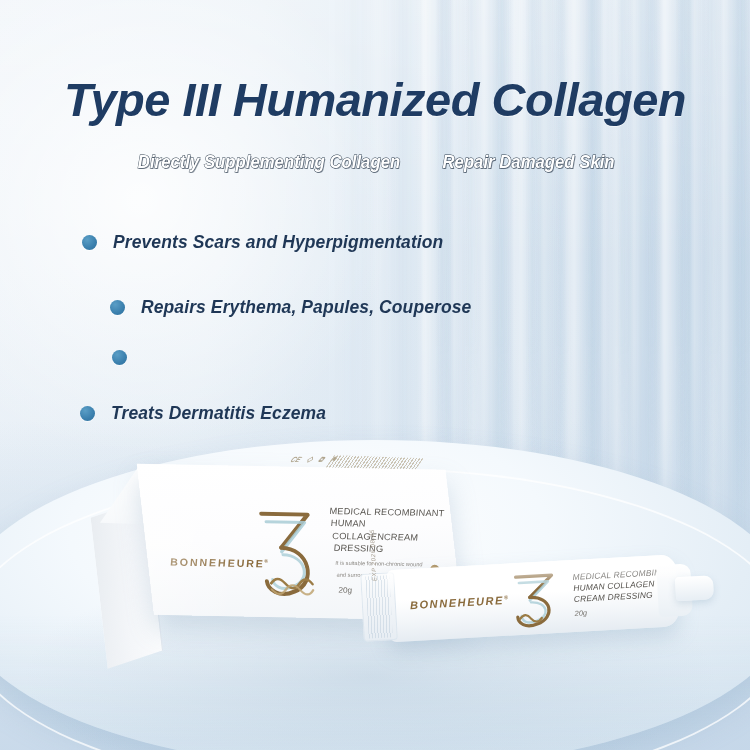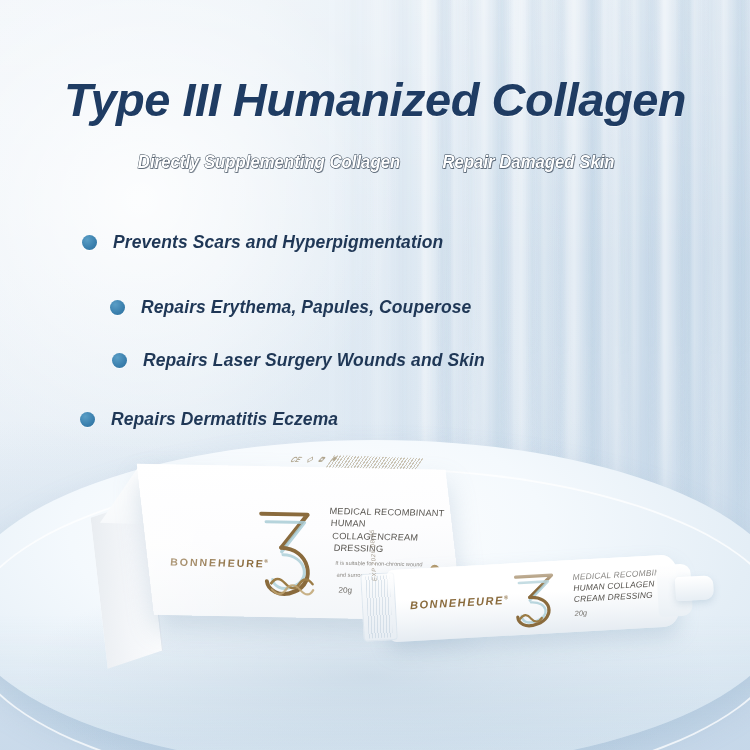--- a/index.html
+++ b/index.html
@@ -270,25 +270,24 @@
     <div class="brow i0">
       <span class="dot"></span>
       <span class="btxt">Prevents Scars and Hyperpigmentation</span>
     </div>
     <div class="brow i1">
       <span class="dot"></span>
       <span class="btxt">Repairs Erythema, Papules, Couperose</span>
     </div>
     <div class="brow i2">
       <span class="dot"></span>
-      <span class="btxt">Repairs Laser Surgery Wounds and Skin</span>
     </div>
     <div class="brow i3">
       <span class="dot"></span>
-      <span class="btxt">Repairs Dermatitis Eczema</span>
+      <span class="btxt">Treats Dermatitis Eczema</span>
     </div>
   </div>
 
   <div class="carton">
     <div class="carton-end"></div>
     <div class="carton-top"></div>
     <div class="cert-row">
       <span>CE</span>
       <span>◇</span>
       <span>⧉</span>

